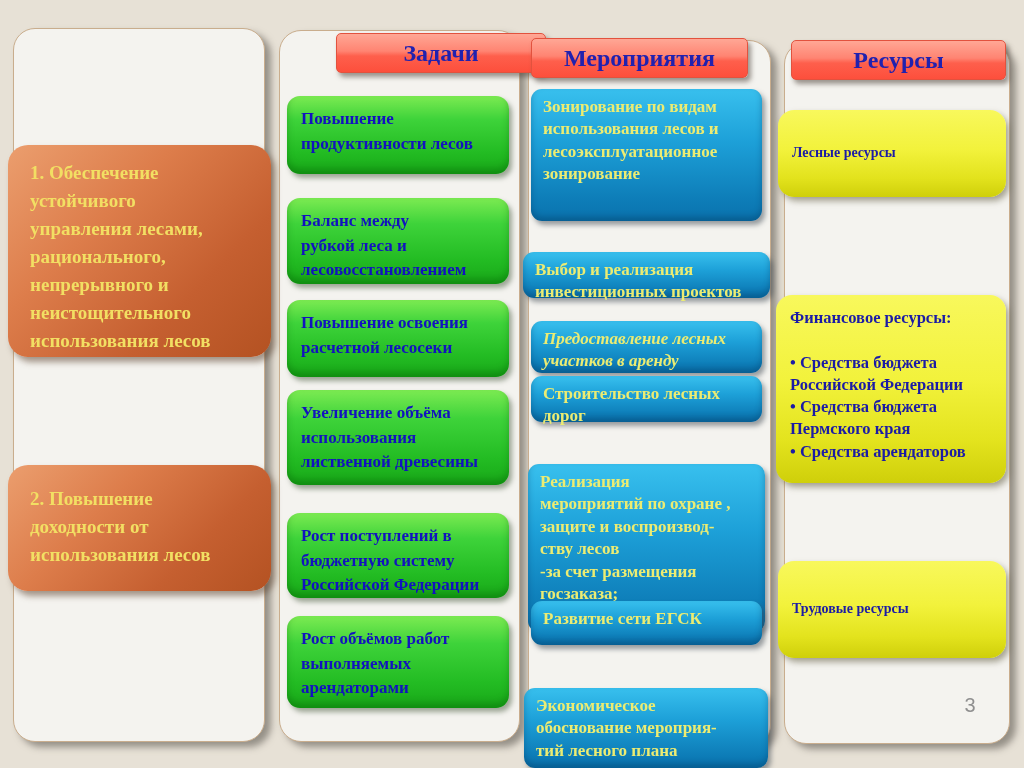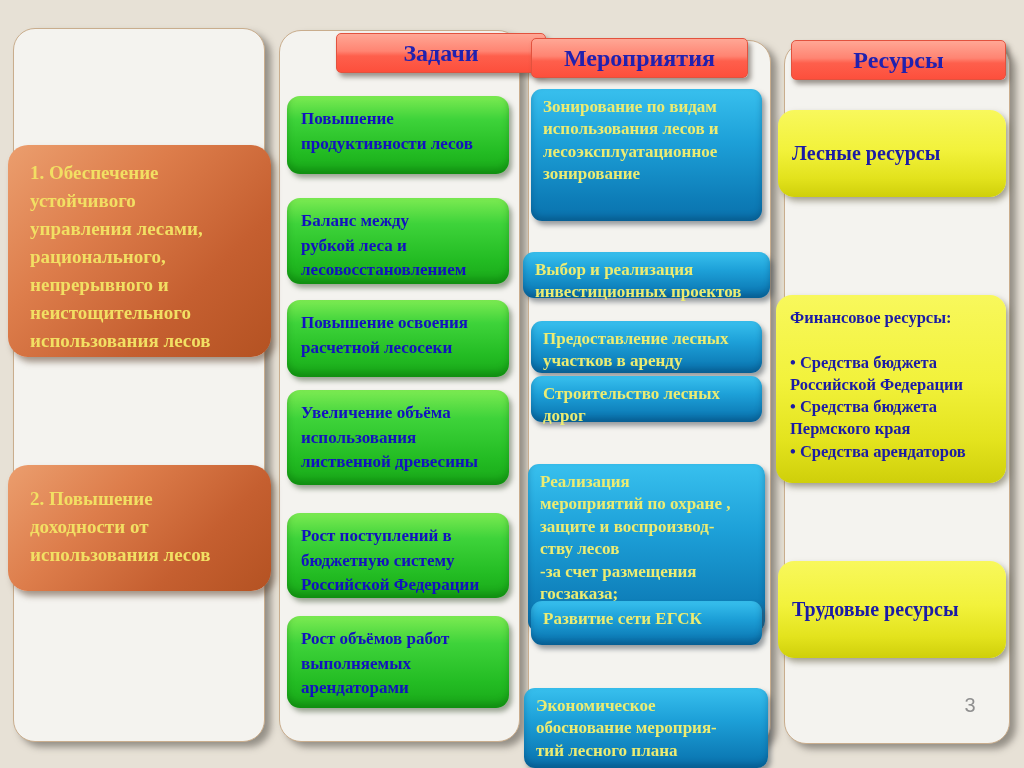--- a/index.html
+++ b/index.html
@@ -37,21 +37,21 @@
     box-shadow:3px 4px 5px rgba(70,90,60,.5), inset 0 -5px 7px rgba(0,90,0,.35);
   }
   .blue{
     background:linear-gradient(180deg,#38c0ee 0%,#1da0d8 40%,#0d7cb7 85%,#0a73ad 100%);
     border-radius:11px;color:#ecec72;font-size:17px;line-height:1.32;
     padding:7px 6px 0 12px;
     box-shadow:3px 4px 5px rgba(60,70,80,.5), inset 0 -4px 6px rgba(0,50,90,.35);
   }
   .yellow{
     background:linear-gradient(180deg,#f8f85c 0%,#f2f23c 45%,#e3e31d 78%,#cfcf0a 100%);
-    border-radius:16px;color:#1b1ba6;font-size:20px;line-height:1.45;
+    border-radius:16px;color:#1b1ba6;font-size:14px;line-height:1.45;
     padding:12px 10px 0 14px;
     box-shadow:3px 4px 6px rgba(110,105,80,.6);
   }
   .vcenter{display:flex;align-items:center;padding-top:0;}
   .pagenum{
     position:absolute;left:950px;top:694px;width:40px;text-align:center;
     color:#8f8f8f;font-size:20px;font-family:"Liberation Sans", sans-serif;
   }
 </style>
 </head>
@@ -95,21 +95,21 @@
   <div class="box green" style="left:287px; top:616px; width:222px; height:92px;">Рост объёмов работ
 выполняемых
 арендаторами</div>
 
   <div class="box blue" style="left:531px; top:89px;  width:231px; height:132px;">Зонирование по видам
 использования лесов и
 лесоэксплуатационное
 зонирование</div>
   <div class="box blue" style="left:523px; top:252px; width:247px; height:46px;">Выбор и реализация
 инвестиционных проектов</div>
-  <div class="box blue" style="left:531px; top:321px; width:231px; height:52px;">Предоставление лесных
+  <div class="box blue" style="left:531px; top:321px; width:231px; height:52px;font-style:italic;">Предоставление лесных
 участков в аренду</div>
   <div class="box blue" style="left:531px; top:376px; width:231px; height:46px;">Строительство лесных
 дорог</div>
   <div class="box blue" style="left:528px; top:424px; width:237px; height:168px;margin-top:40px;">Реализация
 мероприятий по охране ,
 защите и воспроизвод-
 ству лесов
 -за счет размещения
 госзаказа;
 - за счет арендаторов.</div>

